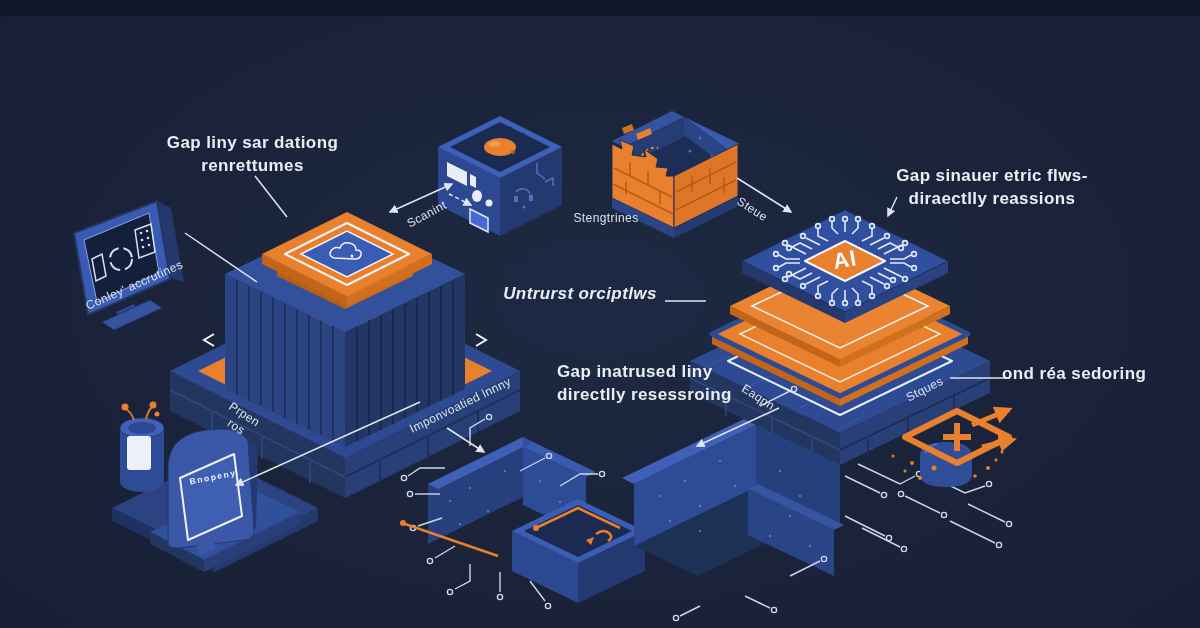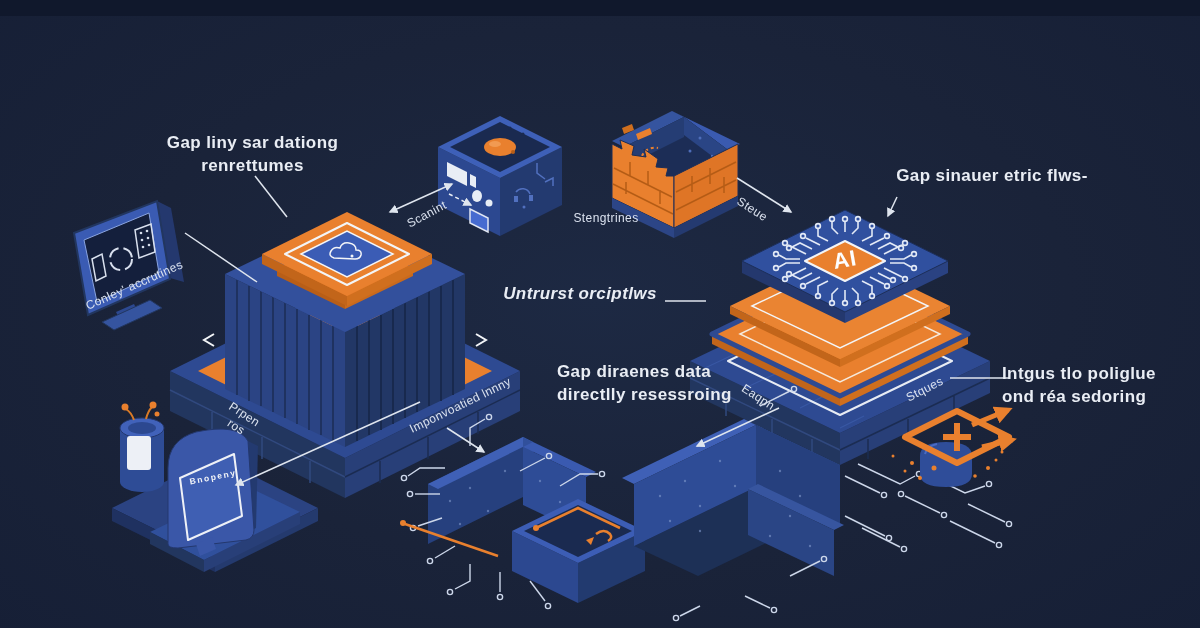--- a/index.html
+++ b/index.html
@@ -370,33 +370,33 @@
 </g>
 </svg>
 
 <div class="lbl big" style="left:145px;top:116px;width:215px;">
   <span>Gap liny sar dationg</span>
   <span>renrettumes</span>
 </div>
 
 <div class="lbl big" style="left:877px;top:149px;width:230px;text-align:center;">
   <span>Gap sinauer etric flws-</span>
+  <span>diraectlly reassions</span>
 </div>
 
 <div class="lbl big" style="left:490px;top:267px;width:180px;font-style:italic;">
   <span>Untrurst orciptlws</span>
 </div>
 
 <div class="lbl big left" style="left:557px;top:345px;width:220px;">
-  <span>Gap diraenes data</span>
+  <span>Gap inatrused liny</span>
   <span>directlly resessroing</span>
 </div>
 
 <div class="lbl big left" style="left:1002px;top:347px;width:180px;">
-  <span>Intgus tlo poliglue</span>
   <span>ond réa sedoring</span>
 </div>
 
 <div class="lbl sm" style="left:72px;top:262px;width:125px;transform:rotate(-24deg);">
   <span>Conley' accrutines</span>
 </div>
 
 <div class="lbl sm" style="left:400px;top:191px;width:54px;transform:rotate(-28deg);">
   <span>Scanint</span>
 </div>

